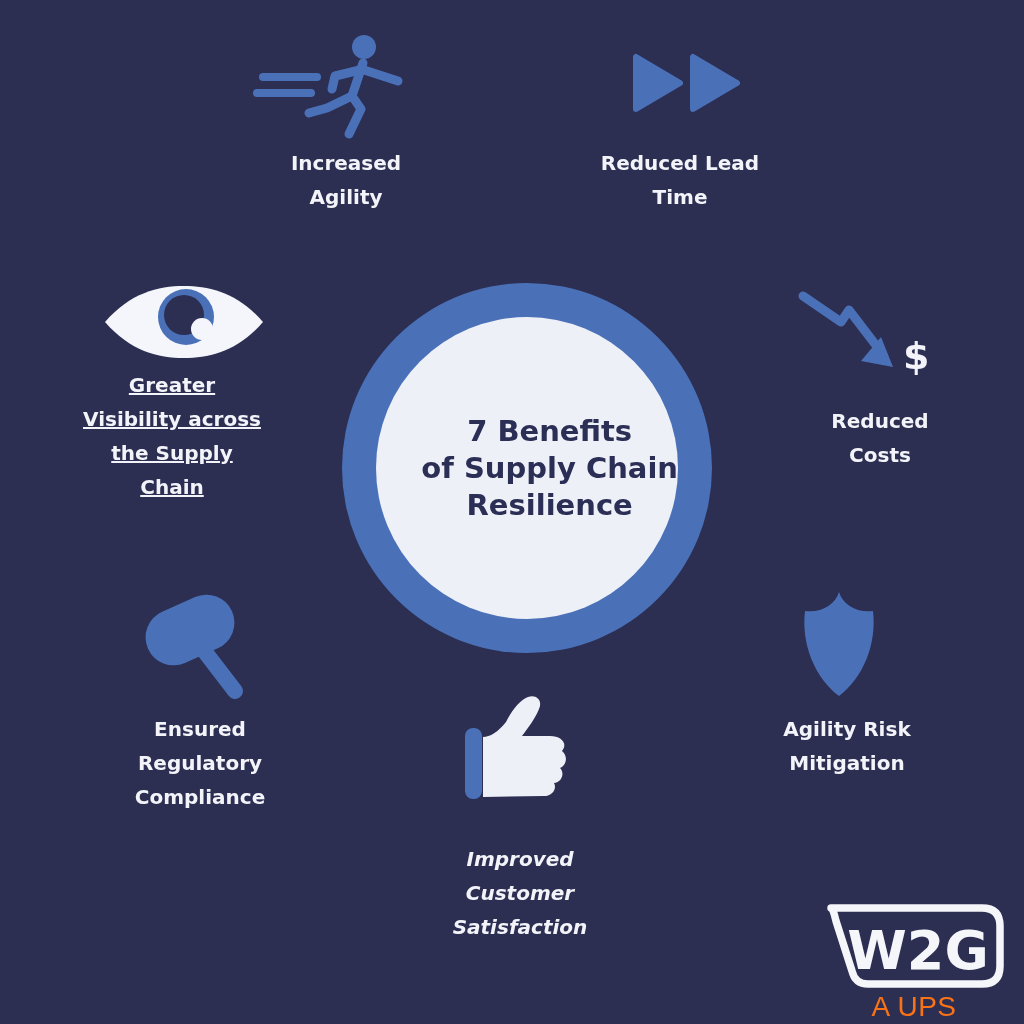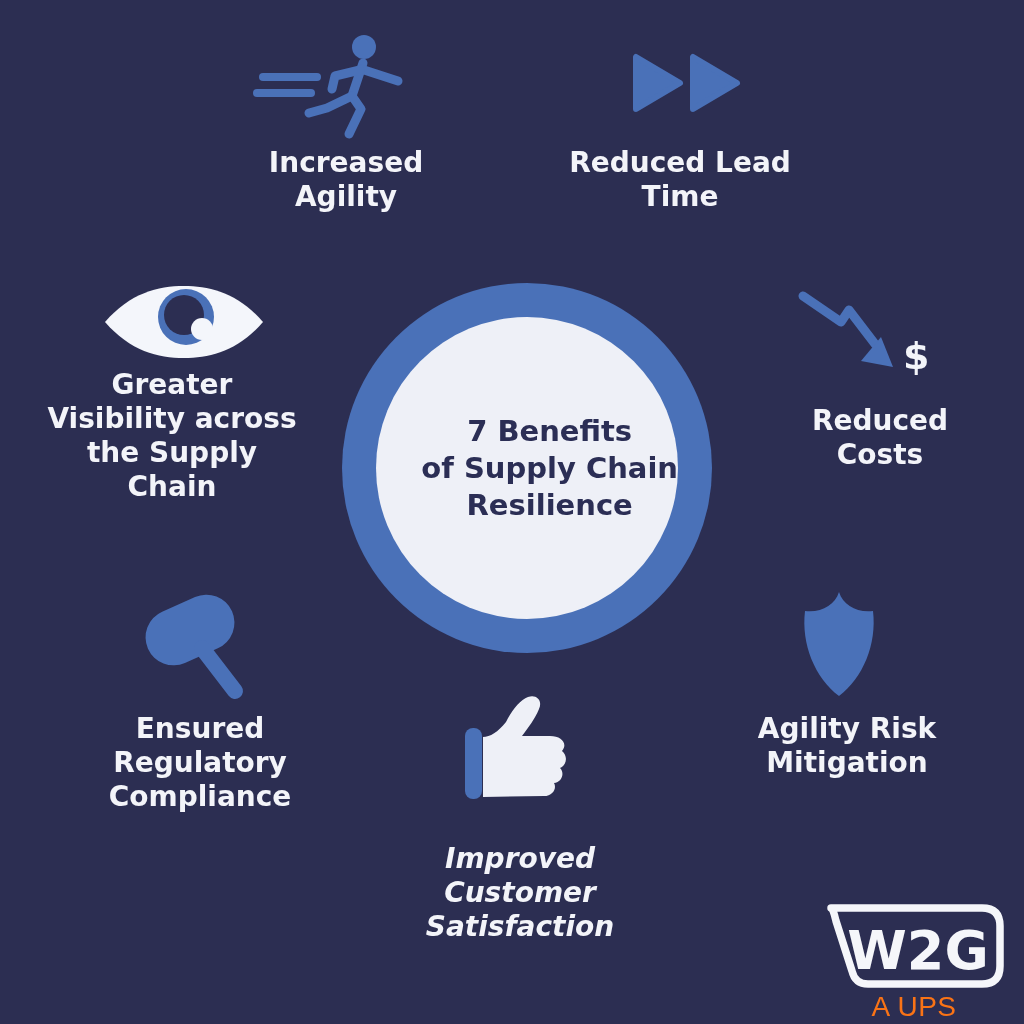--- a/index.html
+++ b/index.html
@@ -14,21 +14,21 @@
     width:1024px;height:1024px;
     background:var(--bg);
     position:relative;overflow:hidden;
     font-family:"DejaVu Sans","Liberation Sans",sans-serif;
   }
   .abs{position:absolute;}
   .label{
     position:absolute;
     color:var(--light);
     font-weight:700;
-    font-size:28px;
+    font-size:20px;
     line-height:34px;
     text-align:center;
     white-space:pre-line;
   }
   .hub-outer{
     position:absolute;
     left:342px;top:283px;
     width:370px;height:370px;
     border-radius:50%;
     background:var(--accent);
@@ -95,21 +95,21 @@
 </svg>
 <div class="label" style="left:548px;top:146px;width:264px;">Reduced Lead
 Time</div>
 
 <svg class="abs" style="left:102px;top:282px" width="164" height="80" viewBox="0 0 164 80">
   <path d="M3,40 C28,11 56,4 82,4 C108,4 136,11 161,40 C136,69 108,76 82,76 C56,76 28,69 3,40 Z" fill="#f4f6fb"></path>
   <circle cx="84" cy="35" r="28" fill="#4a71b8"></circle>
   <circle cx="82" cy="33" r="20" fill="#2c2e52"></circle>
   <circle cx="100" cy="47" r="11" fill="#f4f6fb"></circle>
 </svg>
-<div class="label" style="left:28px;top:368px;width:288px;">Greater
+<div class="label" style="left:28px;top:368px;width:288px;text-decoration:underline;">Greater
 Visibility across
 the Supply
 Chain</div>
 
 <svg class="abs" style="left:793px;top:290px" width="112" height="98" viewBox="0 0 112 98">
   <polyline points="10,6 48,32 56,20 82,54" fill="none" stroke="#4a71b8" stroke-width="9" stroke-linecap="round" stroke-linejoin="round"></polyline>
   <polygon points="100,77 68,71 88,47" fill="#4a71b8"></polygon>
 </svg>
 <div class="dollar">$</div>
 <div class="label" style="left:780px;top:404px;width:200px;text-align:center;">Reduced

